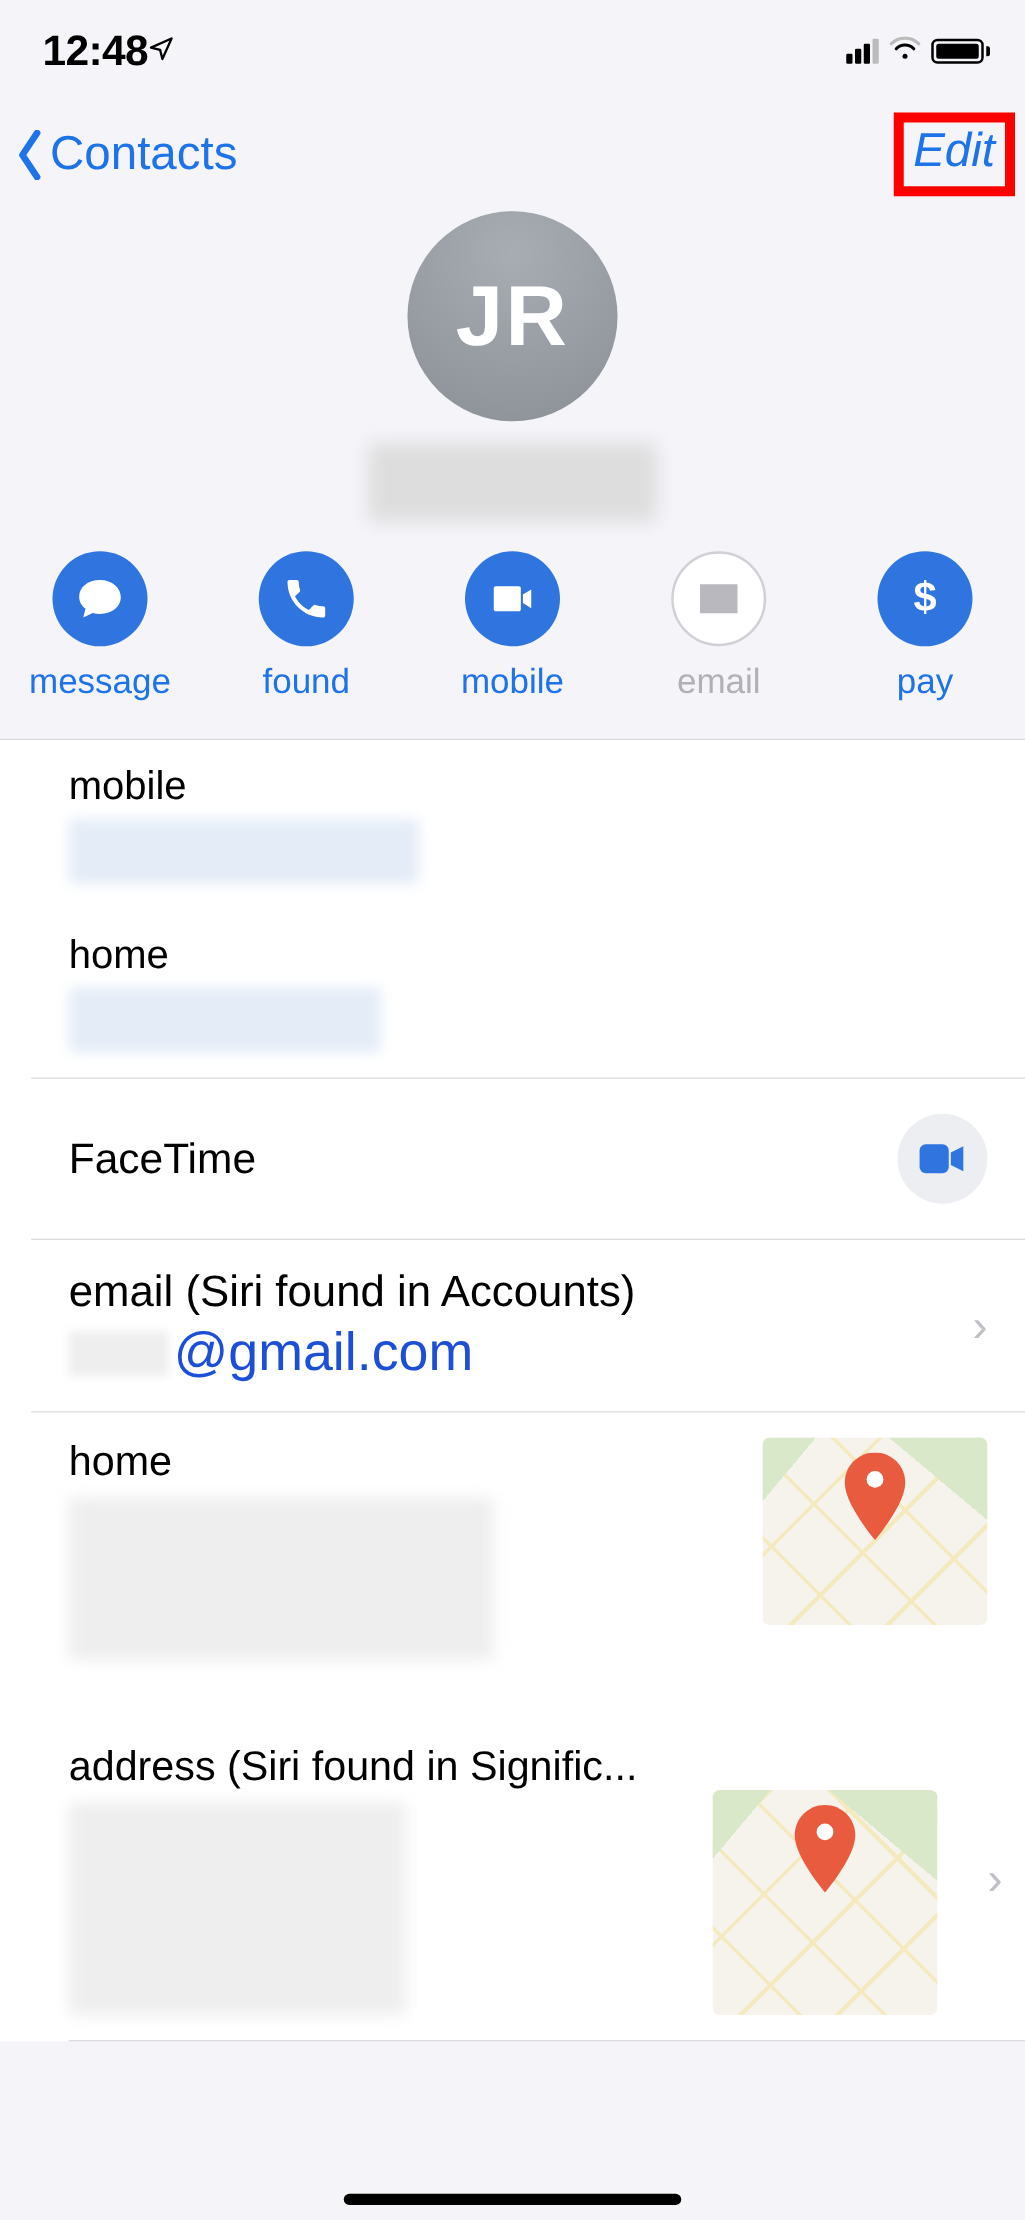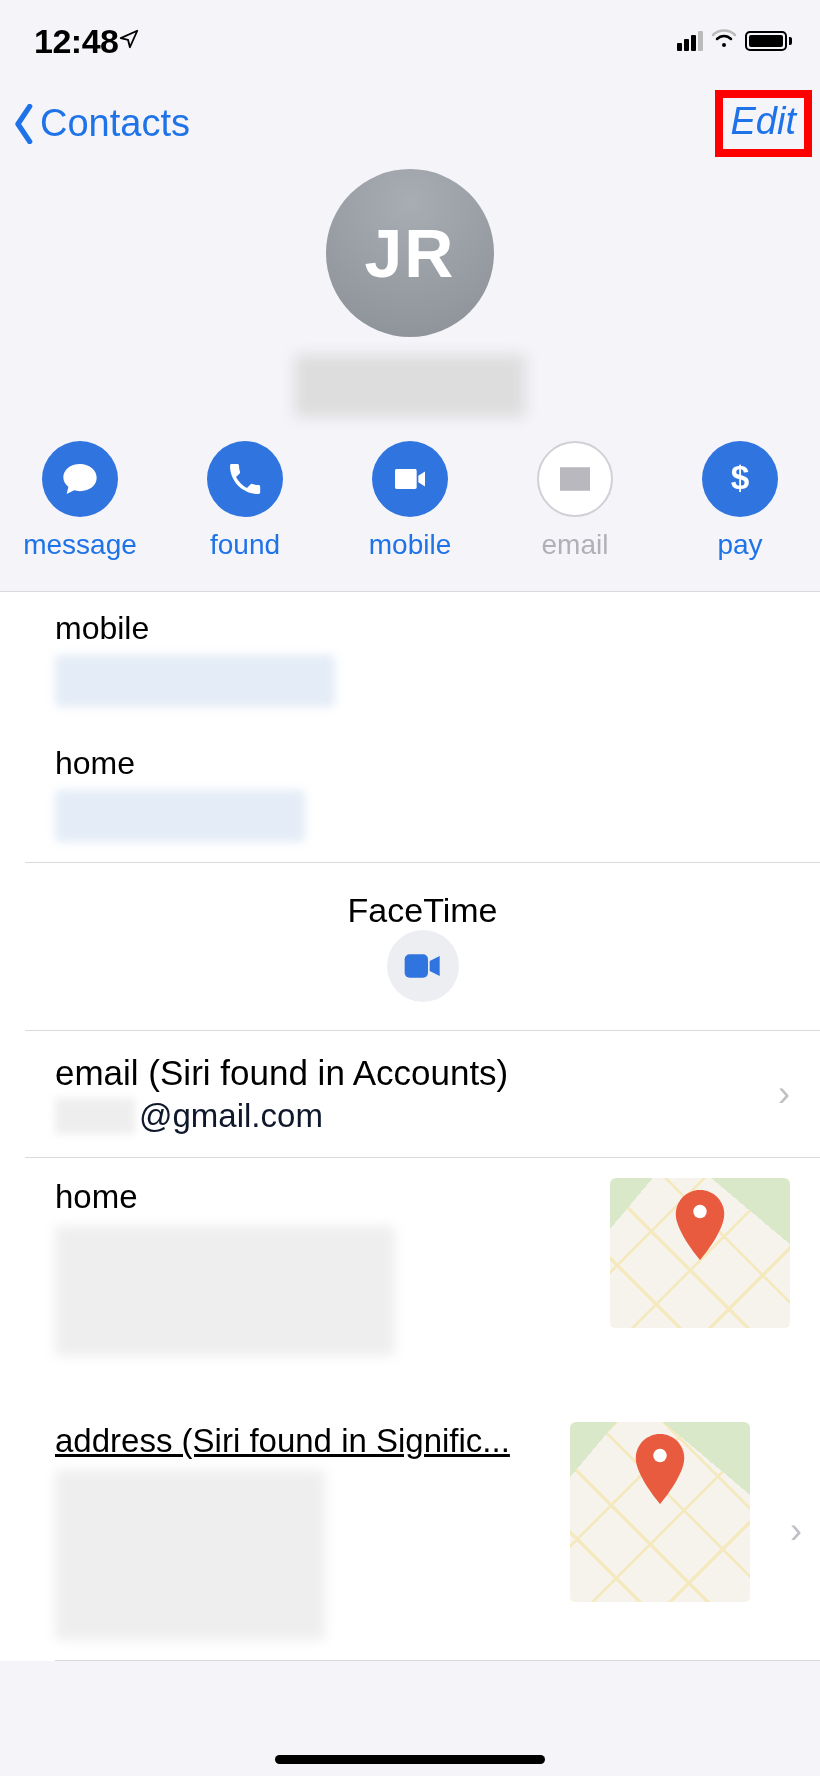--- a/index.html
+++ b/index.html
@@ -95,37 +95,37 @@
   }
   .section.bordered { border-bottom:1px solid #d9d9de; }
   .field-label { font-size:32px; color:#000; }
   .value-blur {
     margin-top:8px; height:52px; background:#e4ecf7; filter:blur(5px);
     border-radius:4px;
   }
   .value-blur.w1{width:280px;} .value-blur.w2{width:250px;}
   .facetime-row {
     display:flex; justify-content:space-between; align-items:center;
-    padding:28px 30px; border-bottom:1px solid #d9d9de;flex-direction:column;
+    padding:28px 30px; border-bottom:1px solid #d9d9de;
   }
   .facetime-label { font-size:34px; }
   .ft-circle {
     width:72px; height:72px; border-radius:50%; background:#eceef2;
     display:flex; align-items:center; justify-content:center;
   }
   .ft-circle svg { width:40px; height:28px; fill:#3074e0; }
   .email-row {
     padding:22px 30px 22px 30px; border-bottom:1px solid #d9d9de;
     display:flex; justify-content:space-between; align-items:center;
   }
   .email-left { flex:1; }
   .email-label { font-size:35px; }
   .email-value { display:flex; align-items:center; margin-top:4px; }
   .email-blur { width:80px; height:36px; background:#eee; filter:blur(4px); margin-right:4px; }
-  .email-domain { font-size:33px; color:#0f172a; }
+  .email-domain { font-size:43px; color:#1d4ed8; }
   .chevron { color:#c0c0c6; font-size:36px; }
   .addr-row {
     display:flex; gap:20px; padding:20px 30px 20px 30px;
     align-items:flex-start; position:relative;
   }
   .addr-left { flex:1; }
   .addr-label { font-size:33px; }
   .addr-blur { margin-top:10px; width:340px; height:130px; background:#eee; filter:blur(6px); border-radius:4px;}
   .addr-blur.tall { height:170px; width:270px; }
   .mini-map {
@@ -293,21 +293,21 @@
         <svg viewBox="0 0 40 52">
             <path d="M20 0C10 0 2 8 2 18c0 13 18 34 18 34s18-21 18-34C38 8 30 0 20 0z" fill="#e85b3f"></path>
             <circle cx="20" cy="16" r="5" fill="#fff"></circle>
           </svg>
       </div>
     </div>
   </div>
 
   <div style="height:26px"></div>
 
-  <div class="addr-row" style="align-items:flex-start;text-decoration:underline;">
+  <div class="addr-row" style="align-items:flex-end;">
     <div class="addr-left">
       <div class="addr-label">address (Siri found in Signific...</div>
       <div class="addr-blur tall"></div>
     </div>
     <div class="mini-map second" style="margin-right:40px;">
       <div class="pin">
         <svg viewBox="0 0 40 52">
             <path d="M20 0C10 0 2 8 2 18c0 13 18 34 18 34s18-21 18-34C38 8 30 0 20 0z" fill="#e85b3f"></path>
             <circle cx="20" cy="16" r="5" fill="#fff"></circle>
           </svg>

